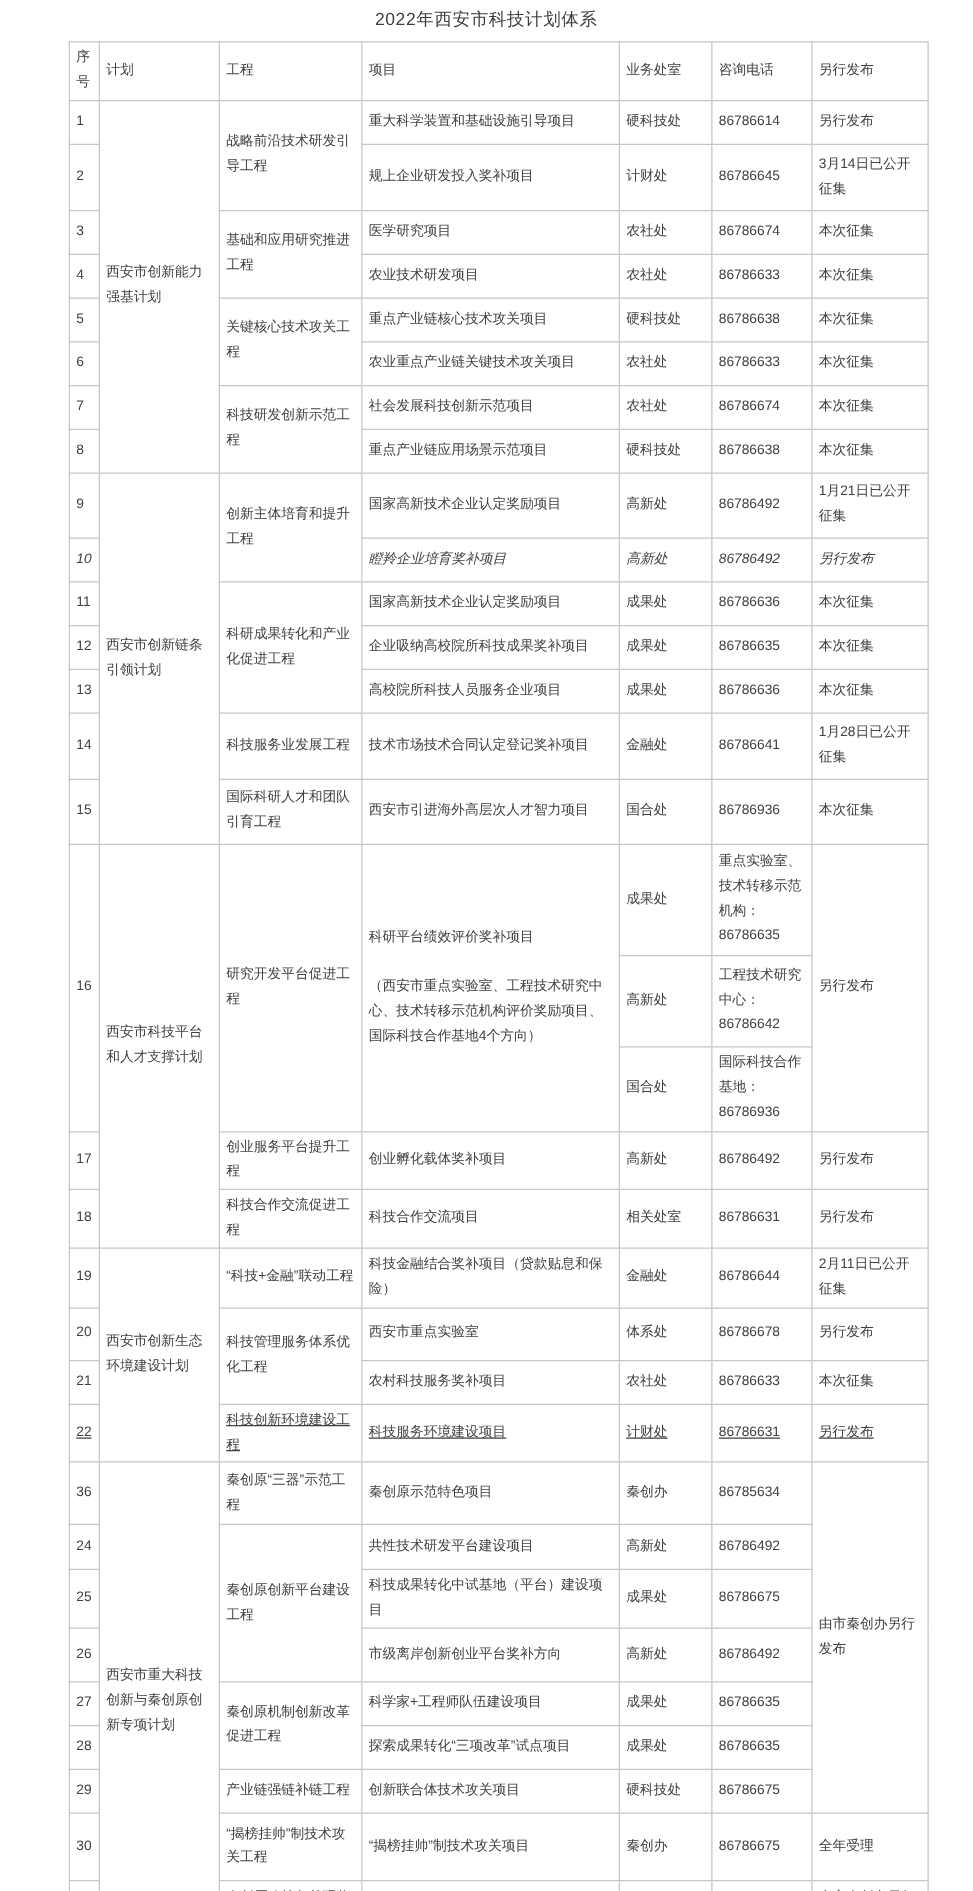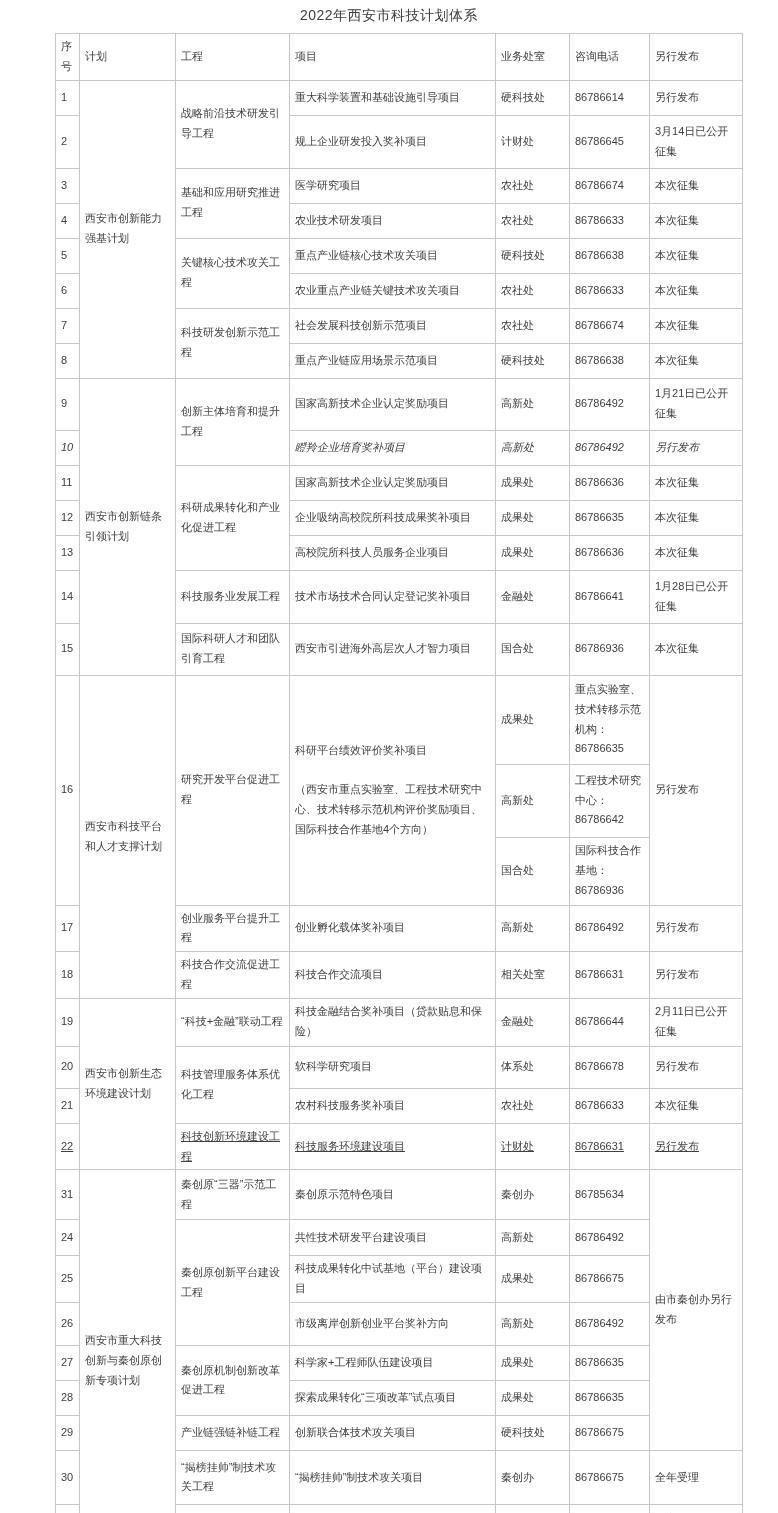--- a/index.html
+++ b/index.html
@@ -235,42 +235,42 @@
         <td rowspan="4" class="c-plan">西安市创新生态环境建设计划</td>
         <td class="c-eng">“科技+金融”联动工程</td>
         <td class="c-item">科技金融结合奖补项目（贷款贴息和保险）</td>
         <td class="c-office">金融处</td>
         <td class="c-phone">86786644</td>
         <td class="c-time">2月11日已公开征集</td>
       </tr>
       <tr style="height: 42px;">
         <td class="c-seq">20</td>
         <td rowspan="2" class="c-eng">科技管理服务体系优化工程</td>
-        <td class="c-item">软科学研究项目</td>
+        <td class="c-item">西安市重点实验室</td>
         <td class="c-office">体系处</td>
         <td class="c-phone">86786678</td>
         <td class="c-time">另行发布</td>
       </tr>
       <tr style="height: 35px; margin-left: 32px;">
         <td class="c-seq">21</td>
         <td class="c-item">农村科技服务奖补项目</td>
         <td class="c-office">农社处</td>
         <td class="c-phone">86786633</td>
         <td class="c-time">本次征集</td>
       </tr>
       <tr style="height: 35px; text-decoration: underline;">
         <td class="c-seq">22</td>
         <td class="c-eng">科技创新环境建设工程</td>
         <td class="c-item">科技服务环境建设项目</td>
         <td class="c-office">计财处</td>
         <td class="c-phone">86786631</td>
         <td class="c-time">另行发布</td>
       </tr>
       <tr style="height: 50px;">
-        <td class="c-seq">31</td>
+        <td class="c-seq">36</td>
         <td rowspan="9" class="c-plan">西安市重大科技创新与秦创原创新专项计划</td>
         <td class="c-eng">秦创原“三器”示范工程</td>
         <td class="c-item">秦创原示范特色项目</td>
         <td class="c-office">秦创办</td>
         <td class="c-phone">86785634</td>
         <td rowspan="7" class="c-time">由市秦创办另行发布</td>
       </tr>
       <tr style="height: 36px;">
         <td class="c-seq">24</td>
         <td rowspan="3" class="c-eng">秦创原创新平台建设工程</td>

